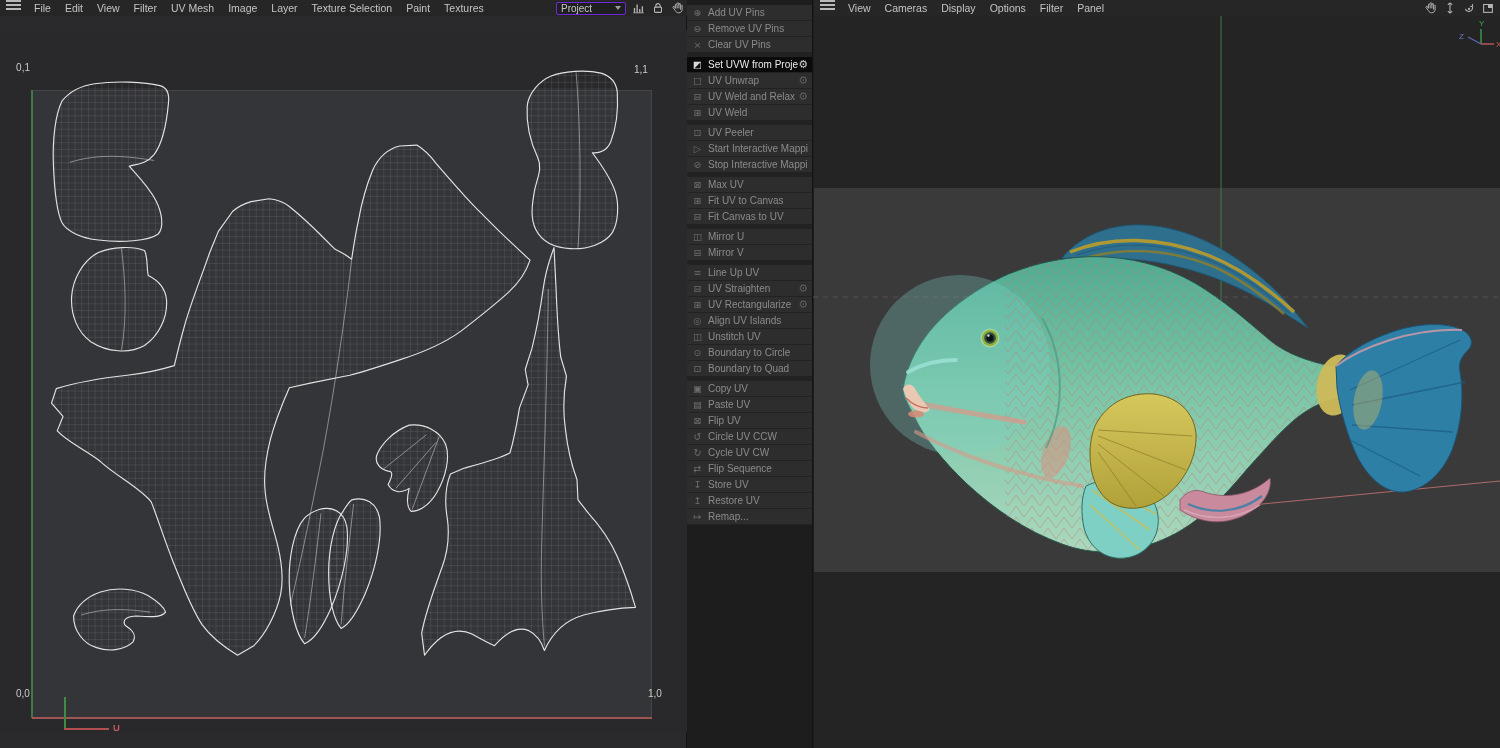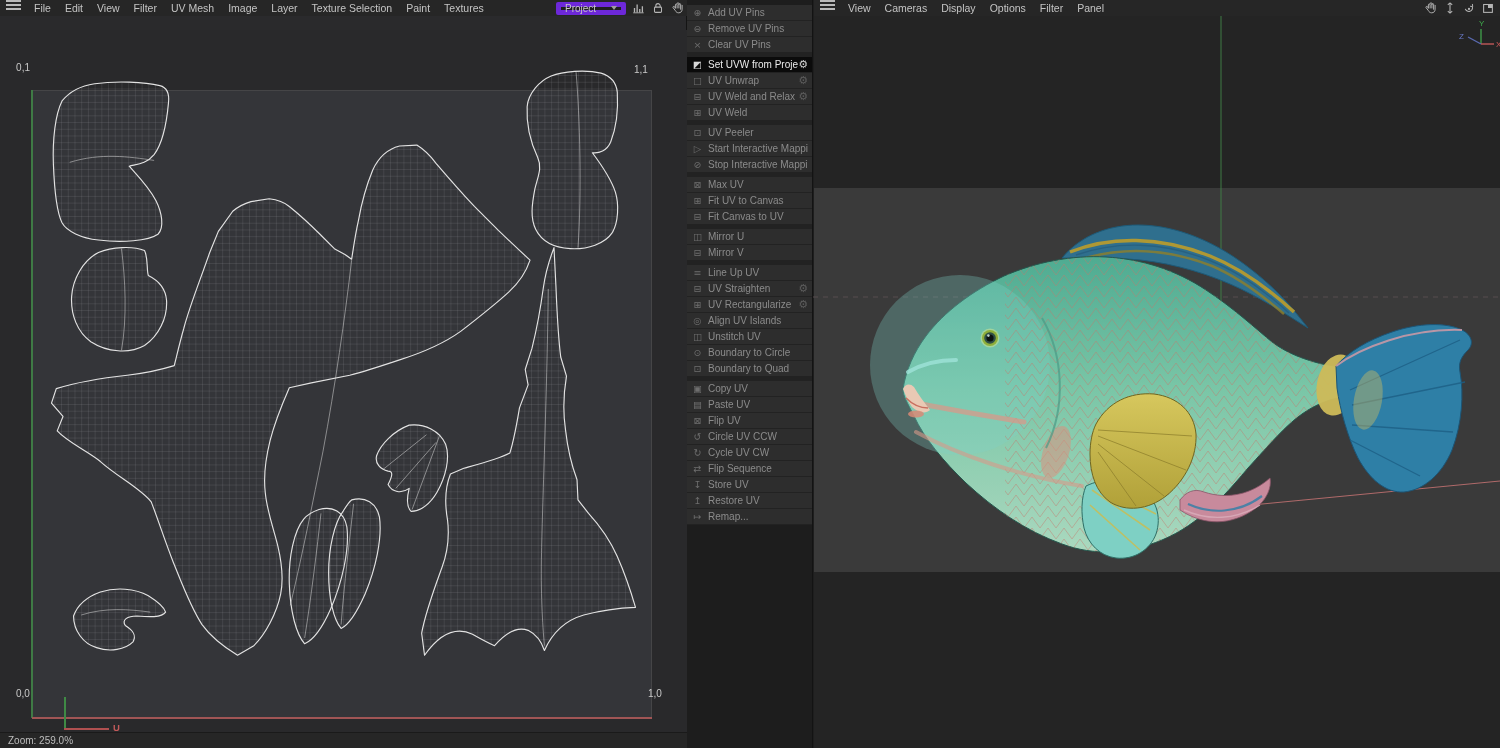--- a/index.html
+++ b/index.html
@@ -22,21 +22,21 @@
   .edge-u{position:absolute;left:32px;top:687px;width:620px;height:2px;background:#a05555;}
   .corner{position:absolute;font-size:10px;color:#c9c9c9;}
   #uv-svg{position:absolute;left:0;top:0;}
   #gz-v{position:absolute;left:64px;top:697px;width:1.5px;height:32px;background:#3f8a45;}
   #gz-u{position:absolute;left:64px;top:728px;width:45px;height:1.5px;background:#b05050;}
   #gz-ulabel{position:absolute;left:113px;top:722px;font-size:9.5px;color:#c25a5a;font-weight:bold;}
   #left-status{position:absolute;left:0;bottom:0;width:687px;height:16px;background:#262626;border-top:1px solid #1a1a1a;font-size:10px;color:#bdbdbd;line-height:15px;padding-left:8px;}
 
   
   #left-tools{position:absolute;left:556px;top:1px;height:14px;display:flex;align-items:center;gap:4px;}
-  #project-dd{width:70px;height:13px;background:#1f1f1f;border:5px solid #6d28d9;border-radius:2px;display:flex;align-items:center;font-size:10px;color:#c6c6c6;padding:0 4px;}
+  #project-dd{width:70px;height:13px;background:#1f1f1f;border:1px solid #6d28d9;border-radius:2px;display:flex;align-items:center;font-size:10px;color:#c6c6c6;padding:0 4px;}
   #project-dd .lbl{flex:1;}
   .chev{width:0;height:0;border-left:3.5px solid transparent;border-right:3.5px solid transparent;border-top:4px solid #9d9d9d;}
   .tbtn{width:16px;height:14px;display:flex;align-items:center;justify-content:center;}
   .tbtn svg{display:block;}
 
   
   #mid-col{position:absolute;left:687px;top:0;width:126px;height:748px;background:#1d1d1d;border-right:1px solid #131313;}
   #uv-palette{position:absolute;left:687px;top:5px;width:125px;background:#222;}
   .uv-row{display:flex;align-items:center;height:15px;margin-bottom:1px;background:#2d2d2d;padding:0 4px;cursor:default;}
   .uv-row.sep{margin-bottom:5px;}
@@ -150,23 +150,20 @@
       <div class="corner" style="left:14px;top:32px;width:16px;text-align:right;">0,1</div>
       <div class="corner" style="left:634px;top:34px;">1,1</div>
       <div class="corner" style="left:16px;top:658px;">0,0</div>
       <div class="corner" style="left:624px;top:658px;margin-left:24px;">1,0</div>
     </div>
 
     <div id="gz-v"></div>
     <div id="gz-u"></div>
     <div id="gz-ulabel">U</div>
 
-    <div id="left-status">
-      <span>Zoom: 259.0%</span>
-    </div>
   </div>
 
   <div id="mid-col"></div>
   <div id="uv-palette">
 
   <div class="uv-row">
         <span class="ic">⊕</span>
         <span class="lb">Add UV Pins</span>
 
       </div>

